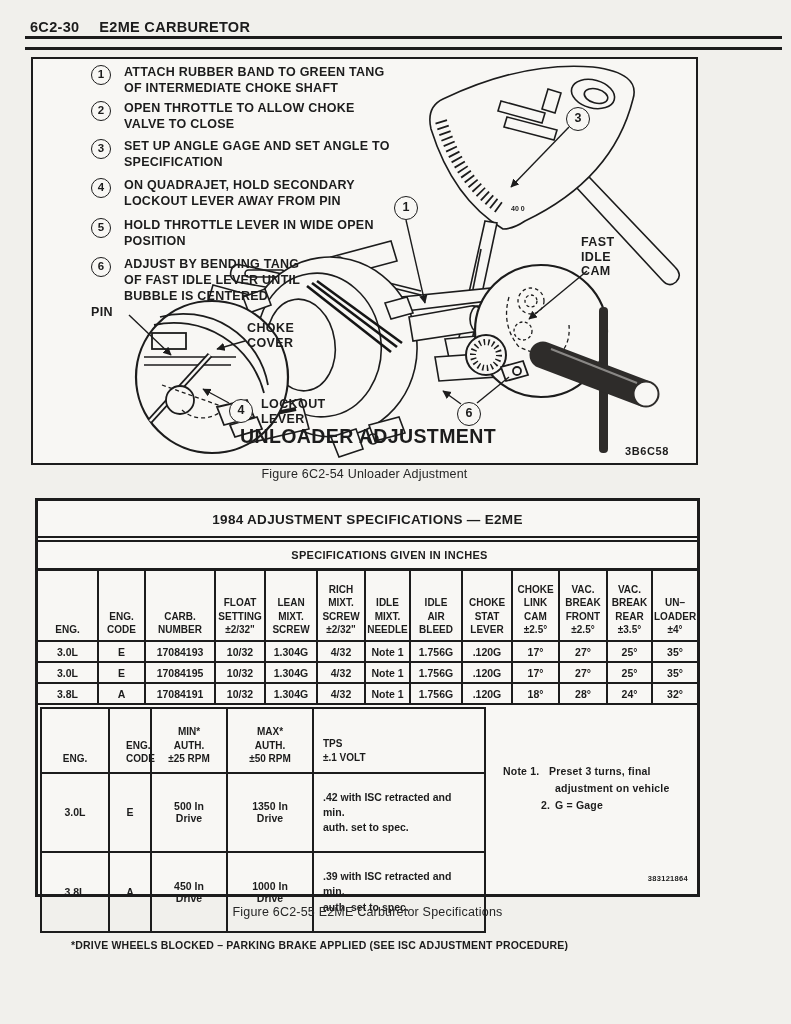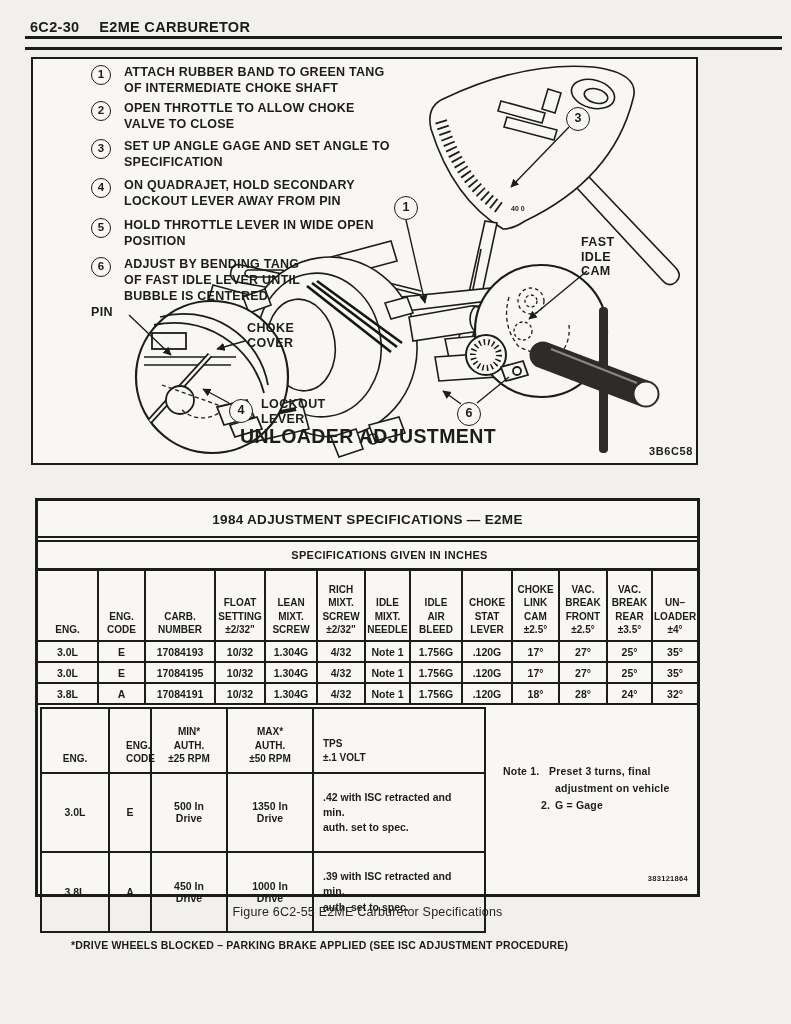--- a/index.html
+++ b/index.html
@@ -15,21 +15,21 @@
   .diag { position:absolute; left:0; top:0; z-index:1; }
 
   .step { position:absolute; display:flex; gap:13px; z-index:2; }
   .step-num { flex:none; width:20px; height:20px; border:1.8px solid #1c1c1c; border-radius:50%; font-weight:bold; font-size:11.5px; line-height:16.5px; text-align:center; background:#f8f7f4; }
   .step-text { font-weight:bold; font-size:12.5px; line-height:1.27; letter-spacing:.25px; white-space:pre-line; }
 
   .callout { position:absolute; width:24px; height:24px; border:1.9px solid #1c1c1c; border-radius:50%; font-weight:bold; font-size:12.5px; line-height:20.5px; text-align:center; background:#f8f7f4; z-index:3; }
   .diag-label { position:absolute; font-weight:bold; font-size:12.5px; line-height:1.16; letter-spacing:.4px; white-space:pre-line; z-index:3; }
 
   .fig-title { position:absolute; left:140px; top:365px; width:390px; text-align:center; font-weight:bold; font-size:21px; letter-spacing:.4px; transform:scaleX(.93); z-index:3; }
-  .fig-code  { position:absolute; left:616px; top:386px; font-weight:bold; font-size:11px; letter-spacing:.6px; z-index:3; }
+  .fig-code  { position:absolute; left:592px; top:386px; font-weight:bold; font-size:11px; letter-spacing:.6px; z-index:3; }
 
   .caption { position:absolute; text-align:center; font-size:12.5px; color:#262626; letter-spacing:.2px; }
 
   .tblbox { position:absolute; left:35px; top:498px; width:665px; height:399px; border:3px solid #1c1c1c; background:#f8f7f4; }
   .tbl-title { height:37px; line-height:37px; text-align:center; font-weight:bold; font-size:13.5px; letter-spacing:.3px; border-bottom:2px solid #1c1c1c; }
   .dgap  { height:2px; }
   .dline { height:2px; background:#1c1c1c; }
   .tbl-sub { height:26px; line-height:26px; text-align:center; font-weight:bold; font-size:11px; letter-spacing:.3px;padding-left:44px; }
   .thick { height:3px; background:#1c1c1c; }
 
@@ -223,20 +223,21 @@
 LEVER</div>
       <div class="diag-label" style="left:548px; top:176px;">FAST
 IDLE
 CAM</div>
 
       <div class="fig-title">UNLOADER ADJUSTMENT</div>
       <div class="fig-code">3B6C58</div>
     </div>
   </div>
 
+  <div class="caption" style="left:31px; top:467px; width:667px;">Figure 6C2-54 Unloader Adjustment</div>
 
   <div class="tblbox">
     <div class="tbl-title">1984 ADJUSTMENT SPECIFICATIONS — E2ME</div>
     <div class="dgap"></div>
     <div class="dline"></div>
     <div class="tbl-sub">SPECIFICATIONS GIVEN IN INCHES</div>
     <div class="thick"></div>
 
     <table class="spec">
       <colgroup>

